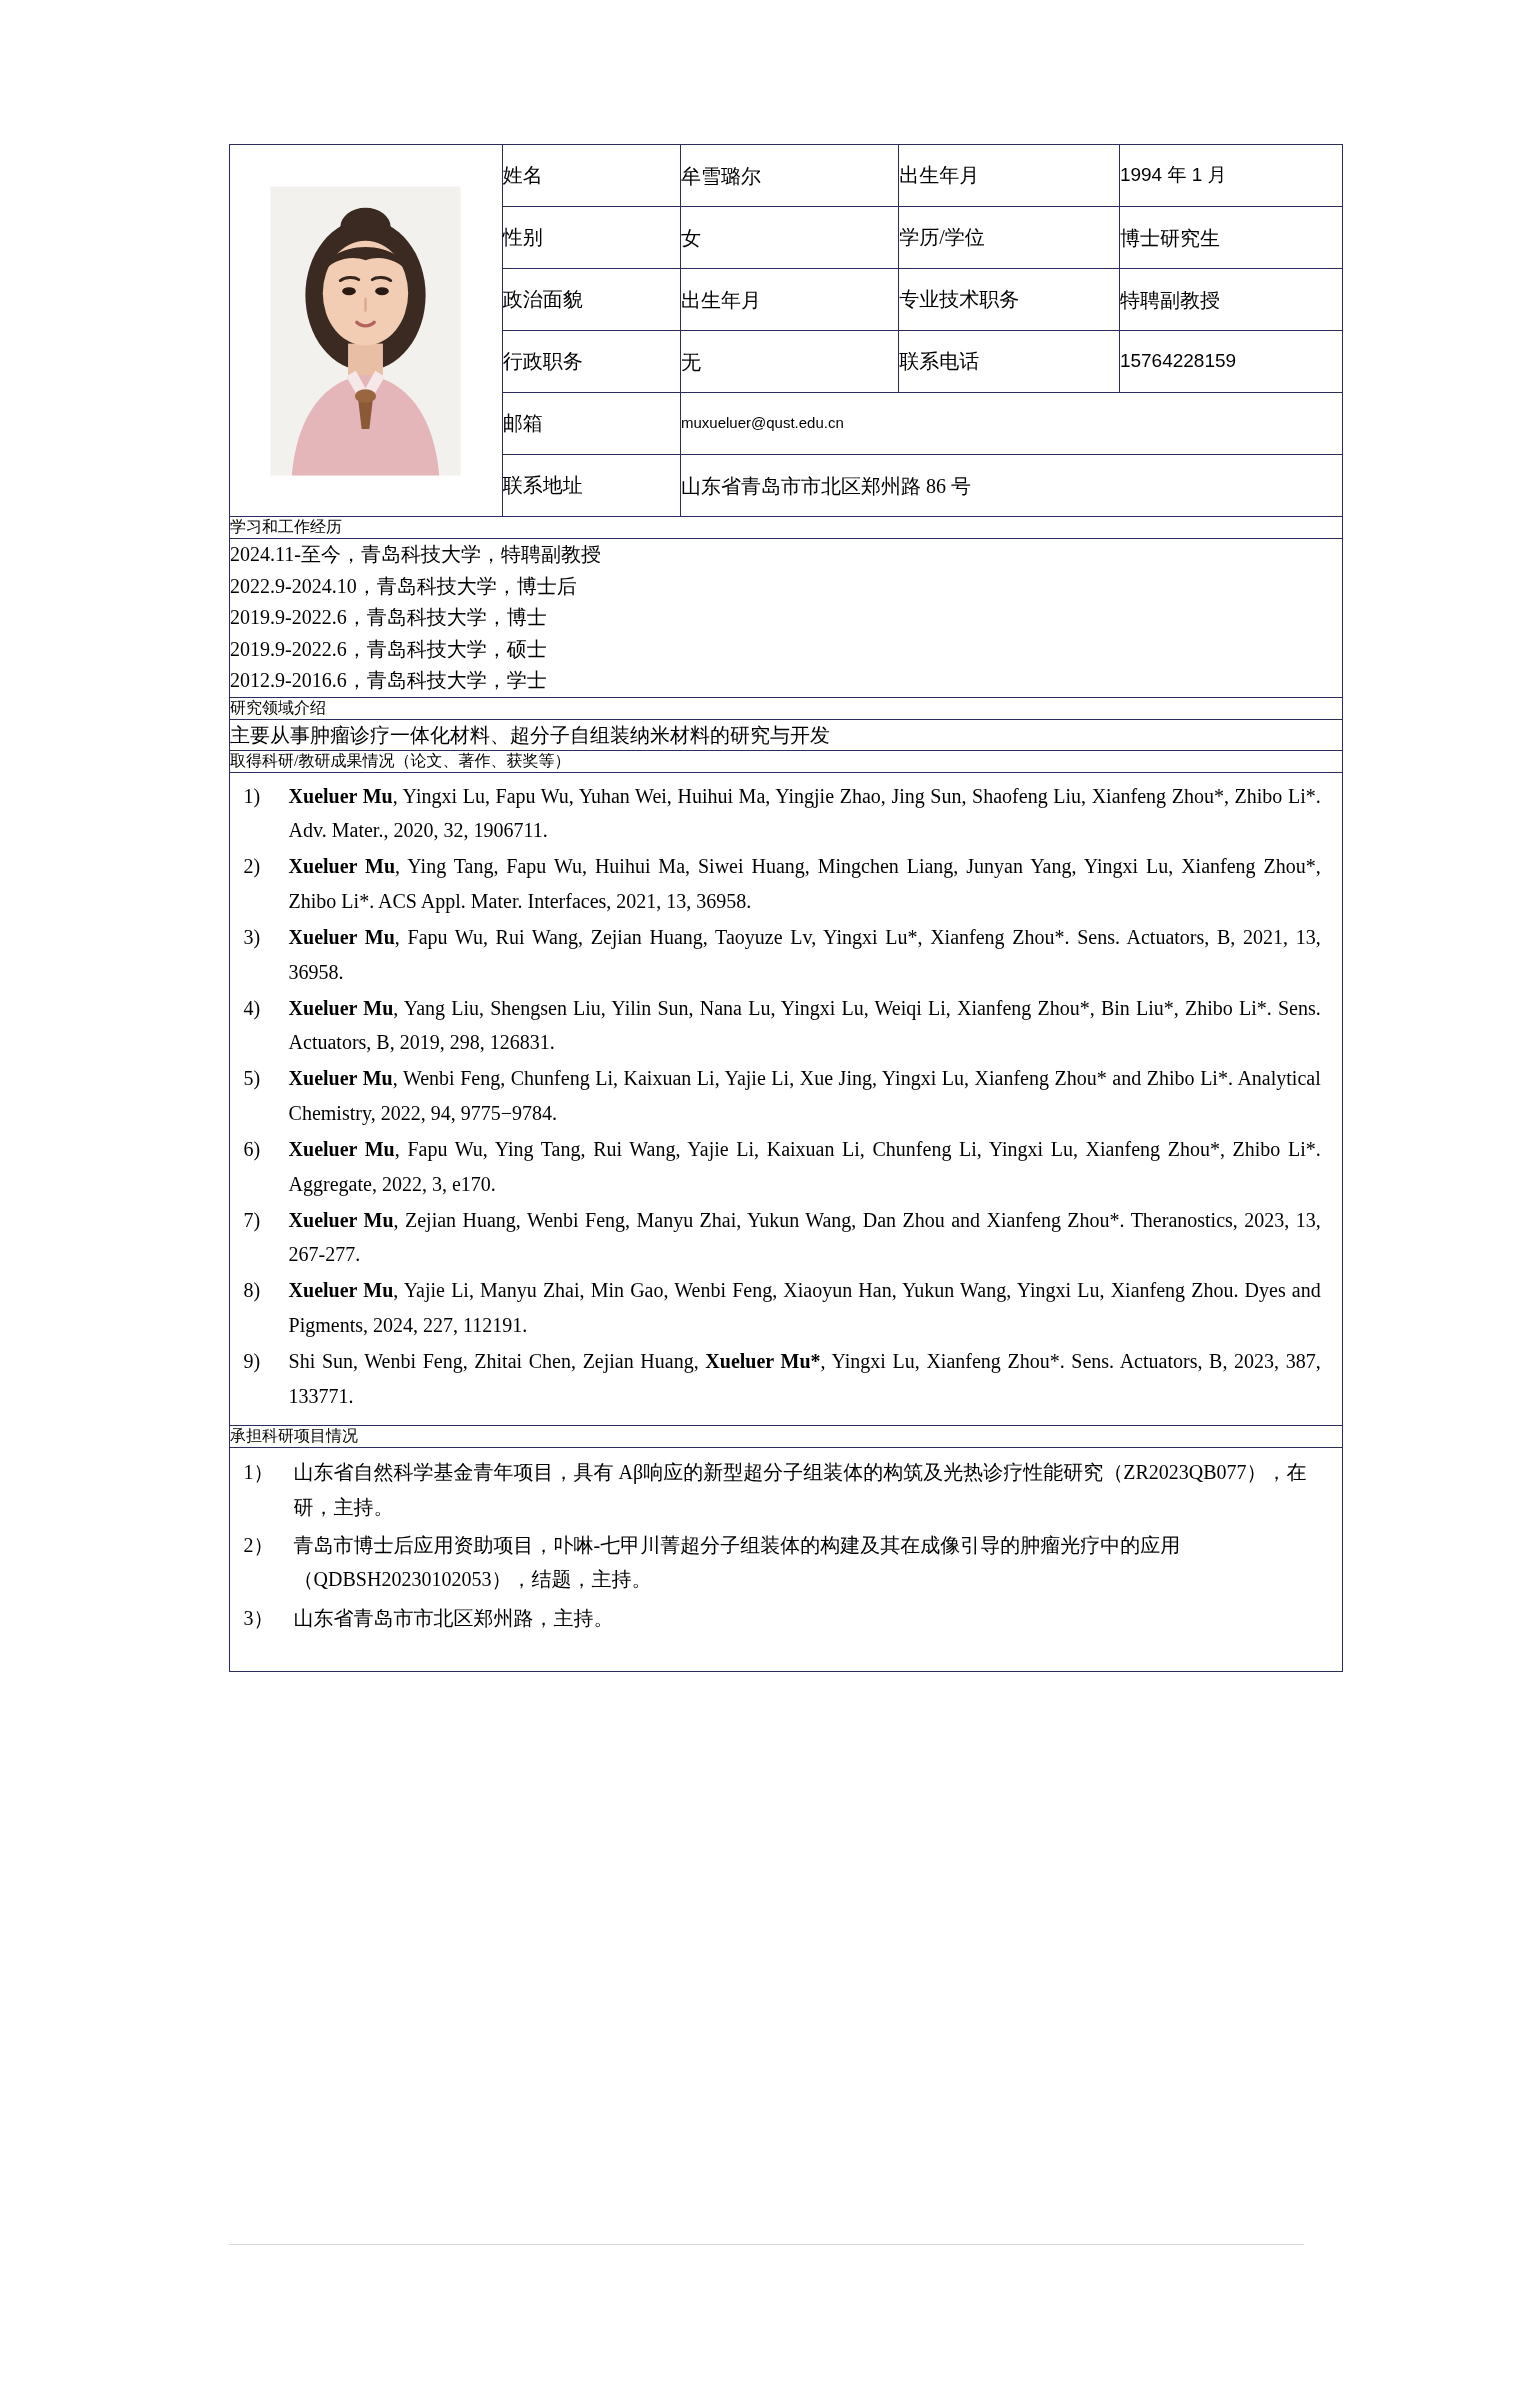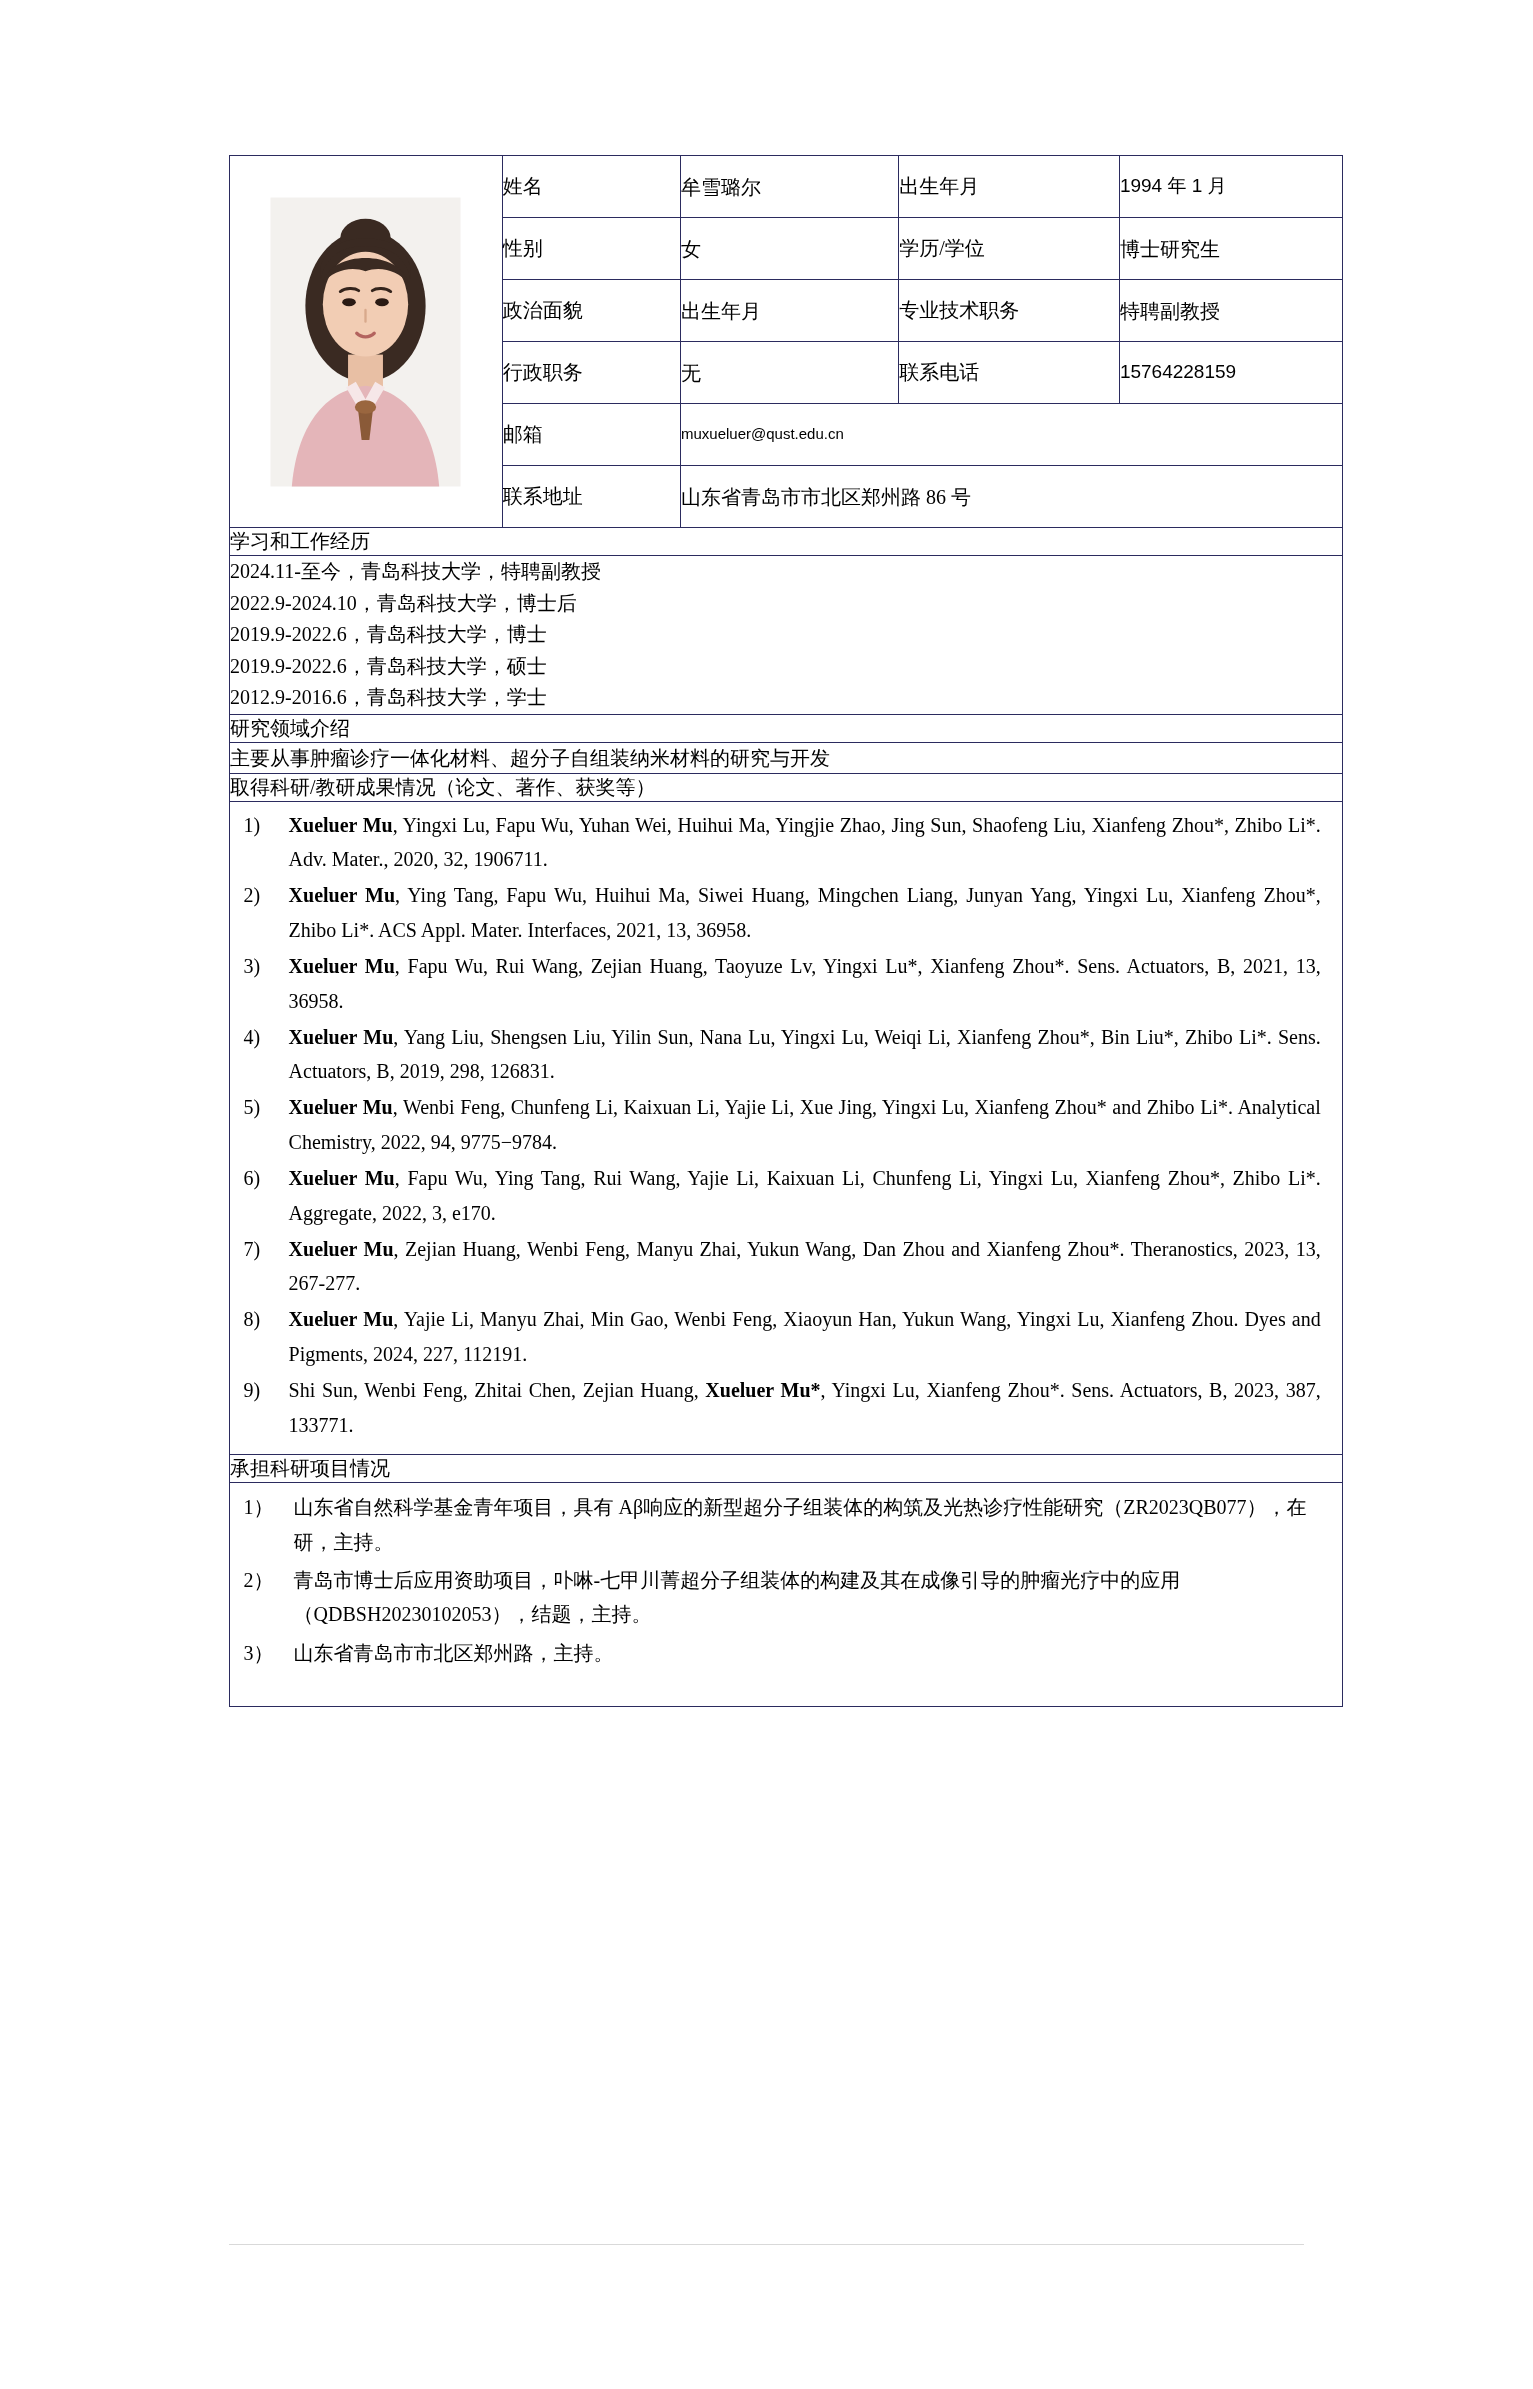--- a/index.html
+++ b/index.html
@@ -19,21 +19,20 @@
     left: 0; top: 0;
     width: 1533px;
     height: 2389px;
     background: #ffffff;
   }
   .doc {
     position: absolute;
     left: 229px;
     top: 144px;
     width: 1114px;
-    margin-top: 11px;
   }
   table.cv {
     border-collapse: collapse;
     width: 1114px;
     table-layout: fixed;
   }
   table.cv td {
     border: 1px solid #2b2b5e;
     padding: 0;
     vertical-align: middle;
@@ -58,21 +57,21 @@
     width: 225px;
     height: 320px;
     display: block;
     margin: 0 auto;
   }
   .row-h {
     height: 62px;
   }
   .section-head {
     padding: 7.8px 13.6px;
-    font-size: 20px;
+    font-size: 16px;
   }
   .body-text {
     padding: 9.7px 13.6px 13.6px 13.6px;
     font-size: 20px;
     line-height: 1.58;
   }
   .exp-line {
     white-space: nowrap;
   }
   .pub-list {

